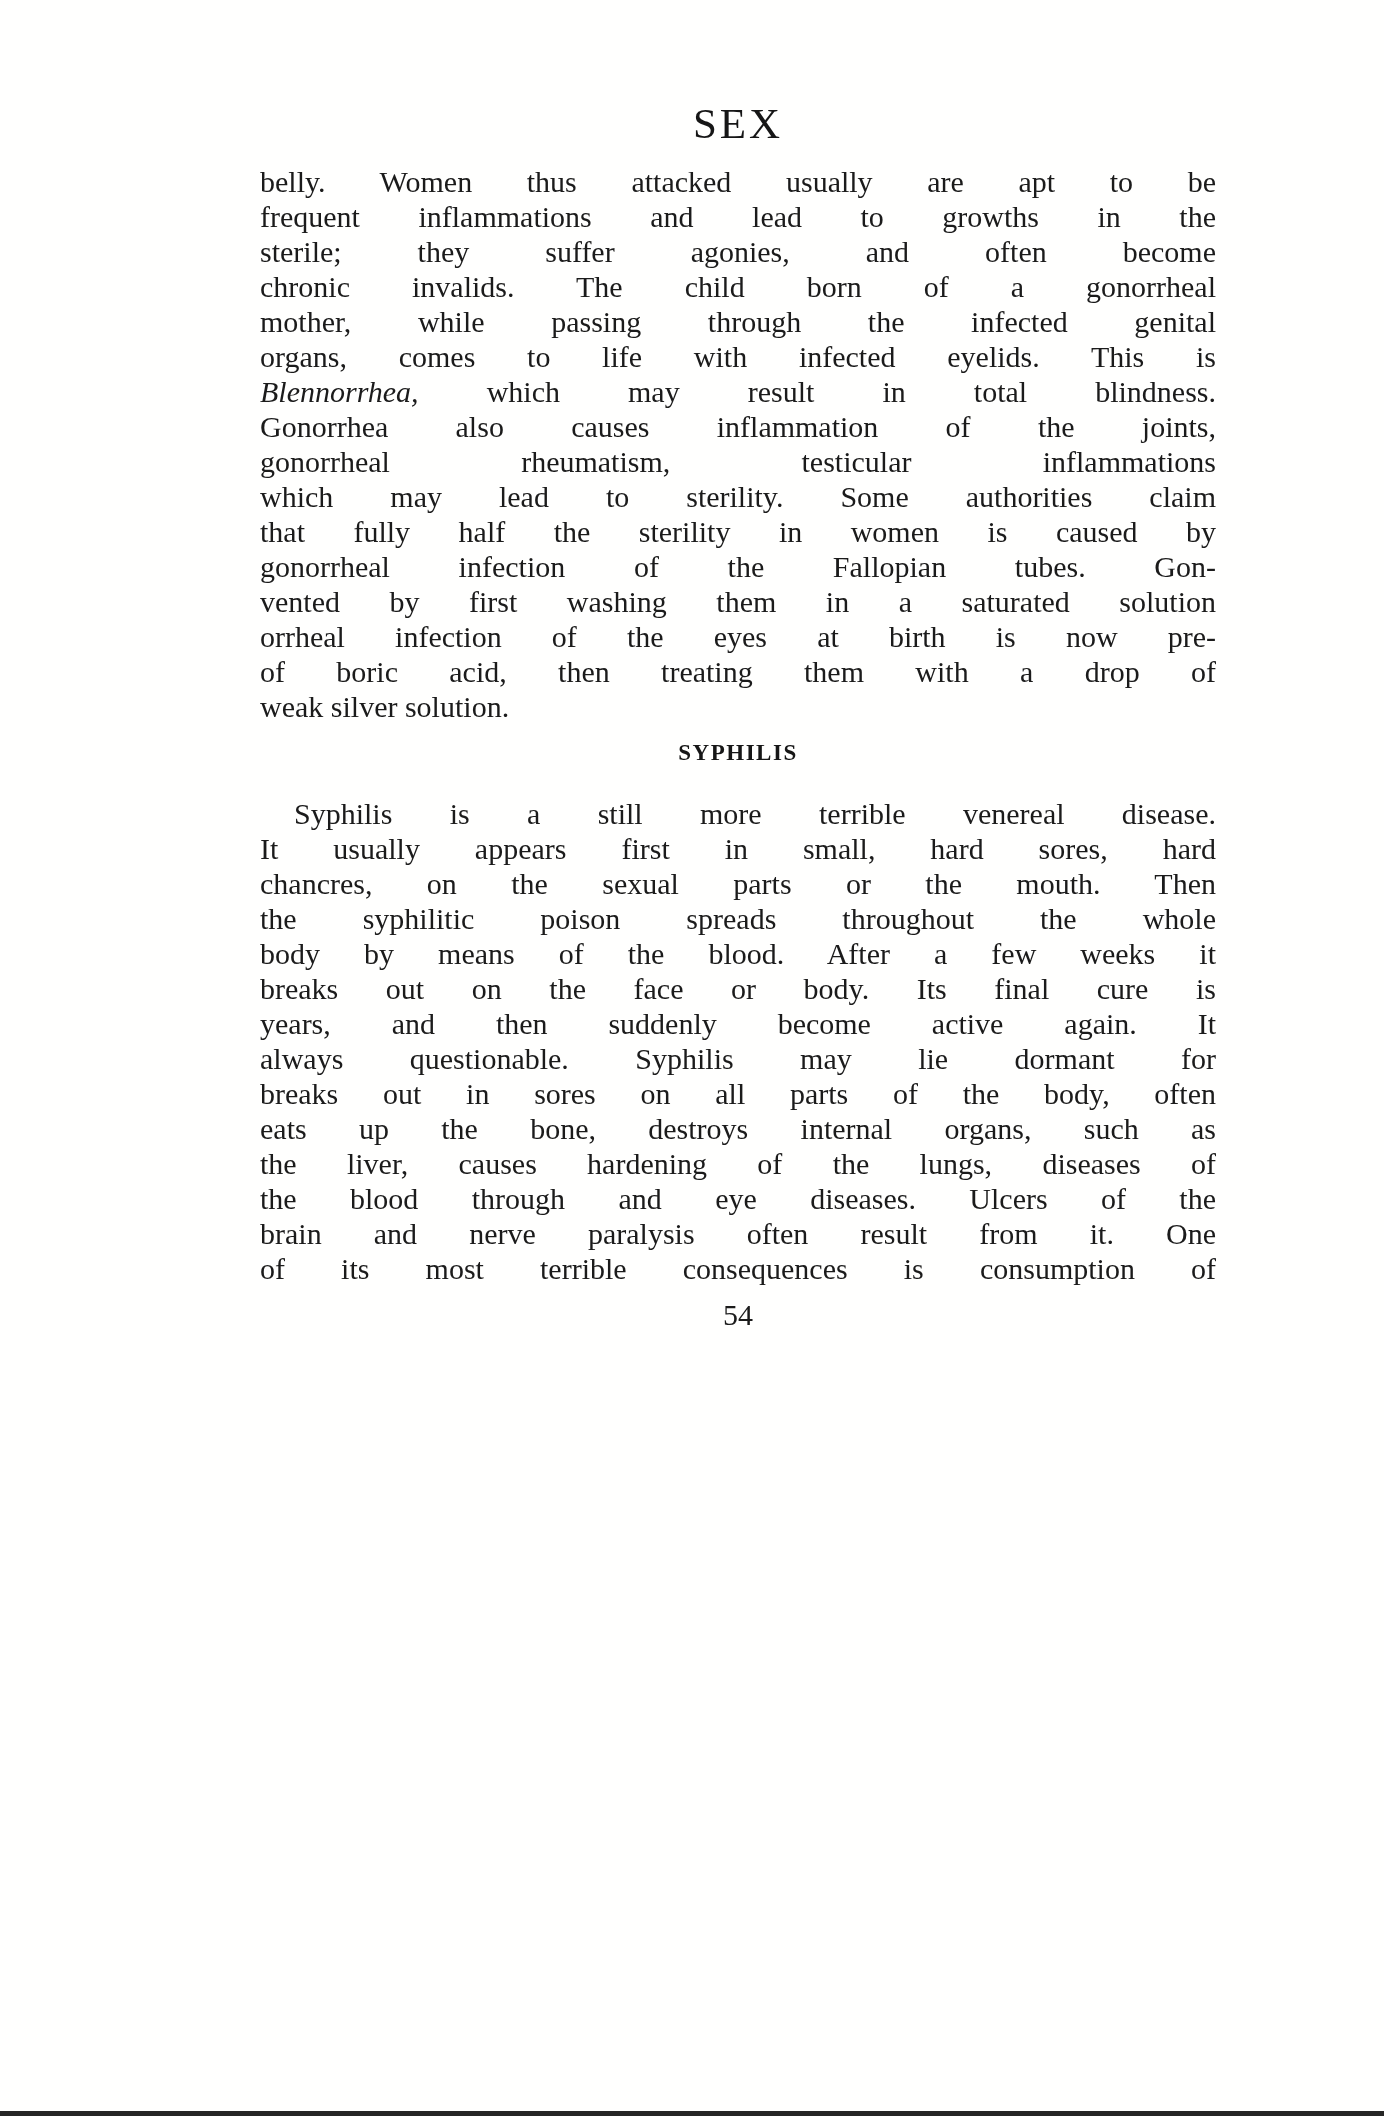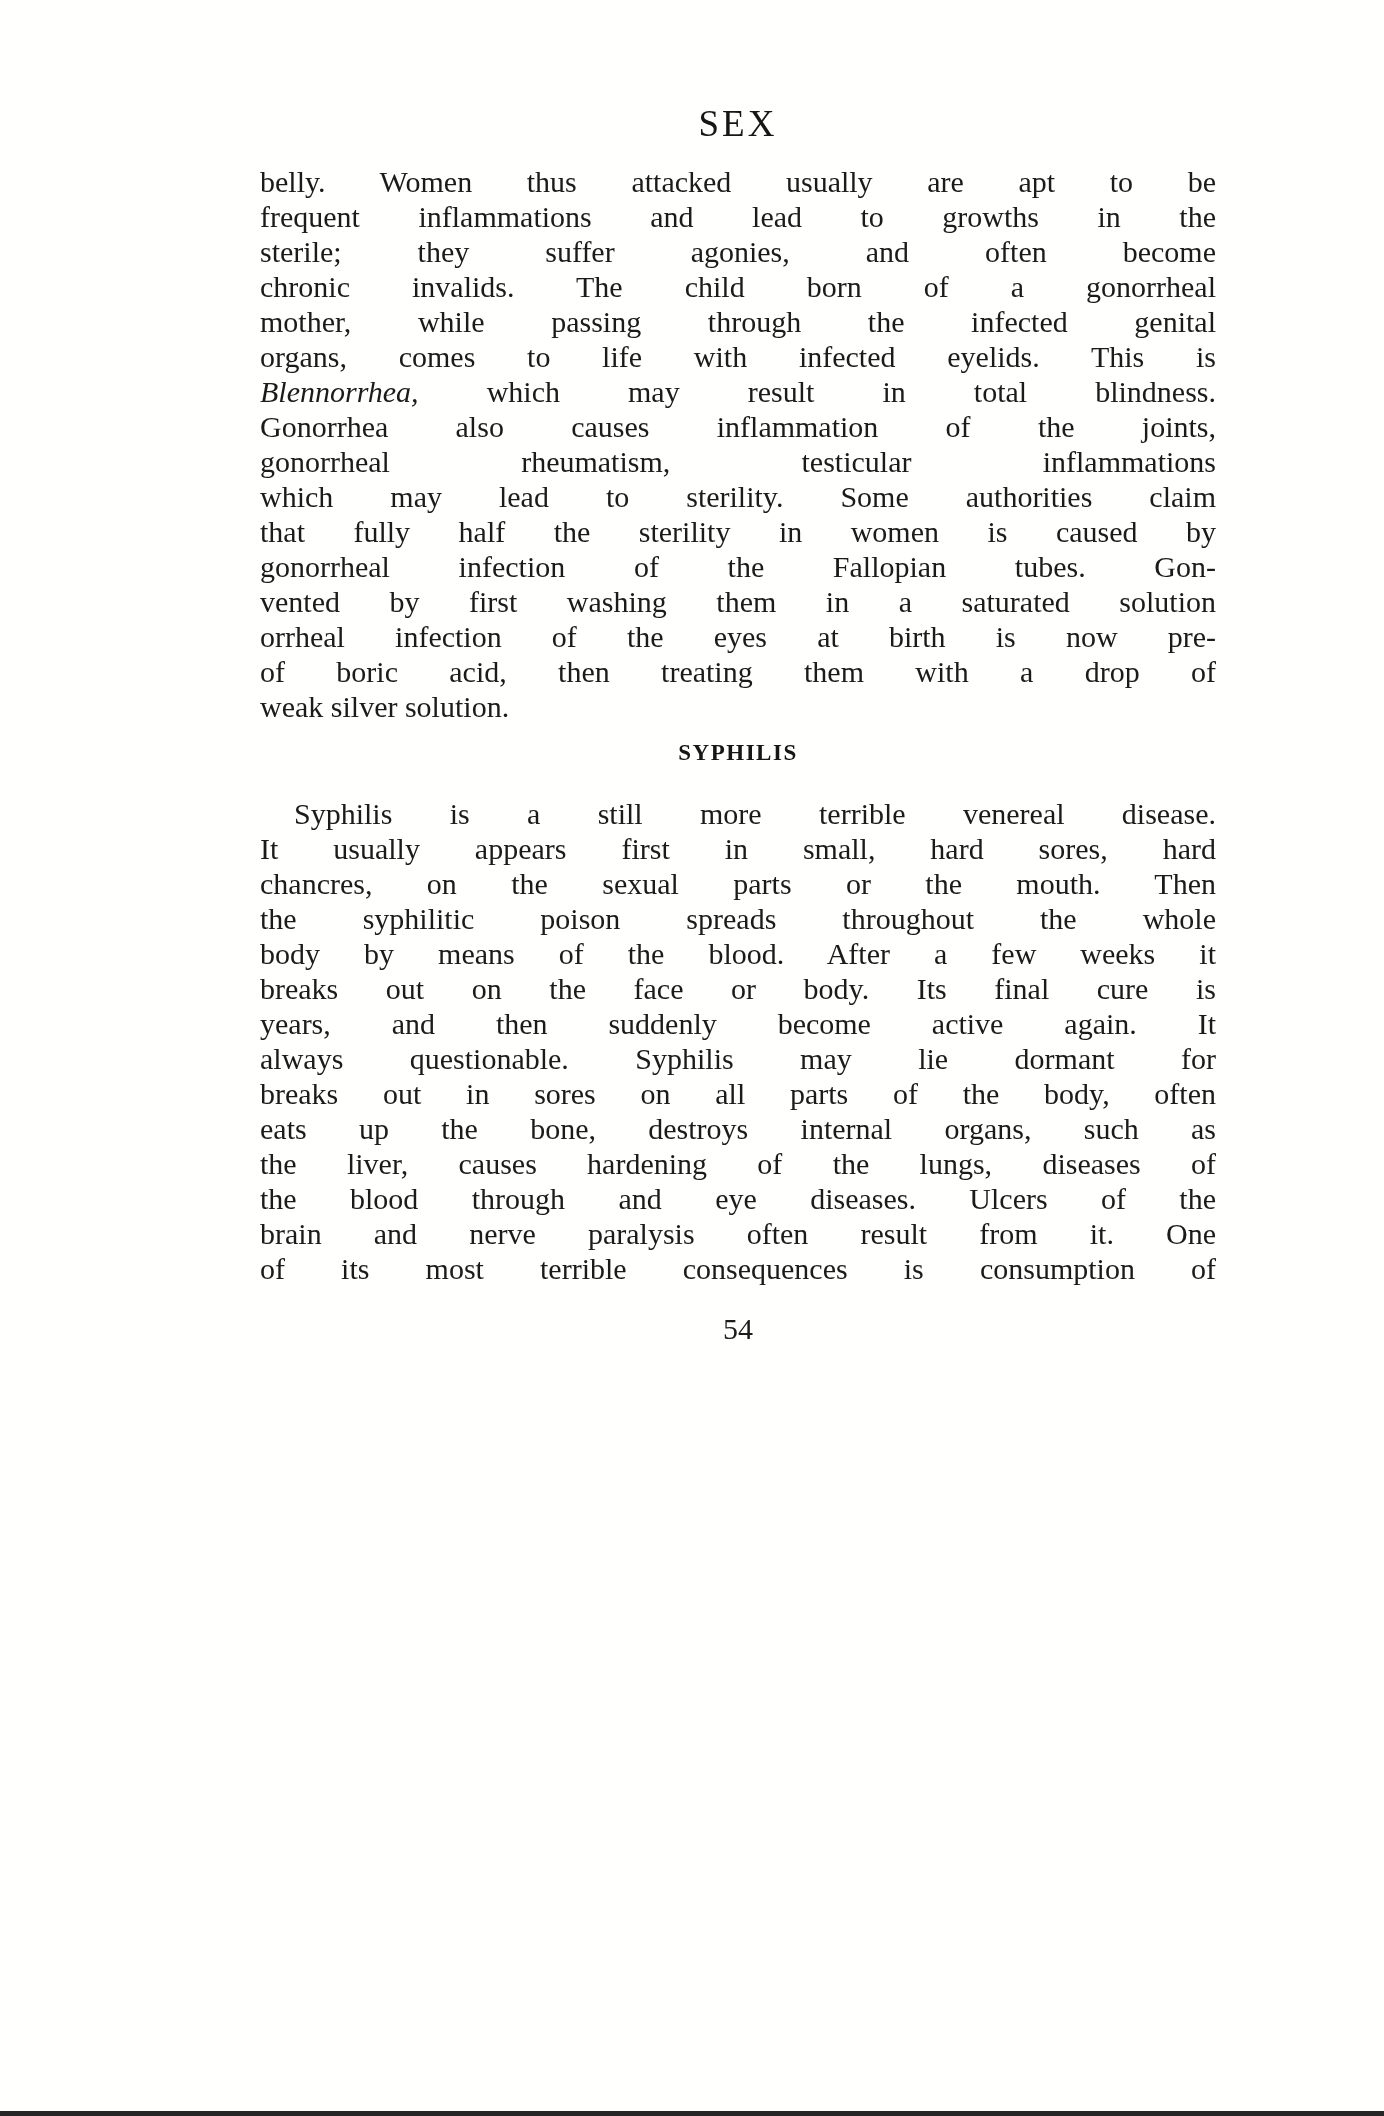--- a/index.html
+++ b/index.html
@@ -21,21 +21,21 @@
     background: #fffffe;
   }
   .text-block {
     position: absolute;
     left: 260px;
     top: 104px;
     width: 956px;
   }
   .running-header {
     text-align: center;
-    font-size: 37px;
+    font-size: 43px;
     line-height: 40px;
     letter-spacing: 3px;
     margin-bottom: 20px;
     color: #161616;
   }
   .paragraph {
     margin: 0;
   }
   .line {
     font-size: 30px;
@@ -59,21 +59,21 @@
     font-size: 23px;
     font-weight: bold;
     letter-spacing: 1.5px;
     margin-top: 16px;
     margin-bottom: 30px;
     color: #161616;
   }
   .page-number {
     text-align: center;
     font-size: 30px;
-    margin-top: 26px;
+    margin-top: 12px;
     color: #1b1b1b;
   }
   .scan-edge {
     position: absolute;
     left: 0;
     bottom: 0;
     width: 1384px;
     height: 5px;
     background: #262626;
   }

